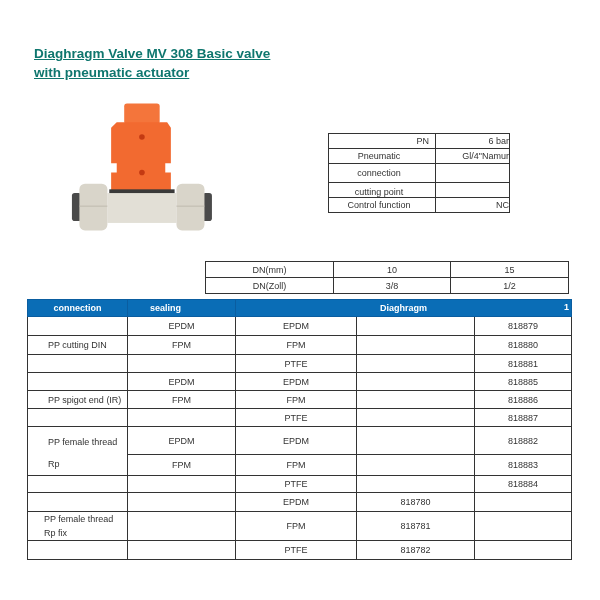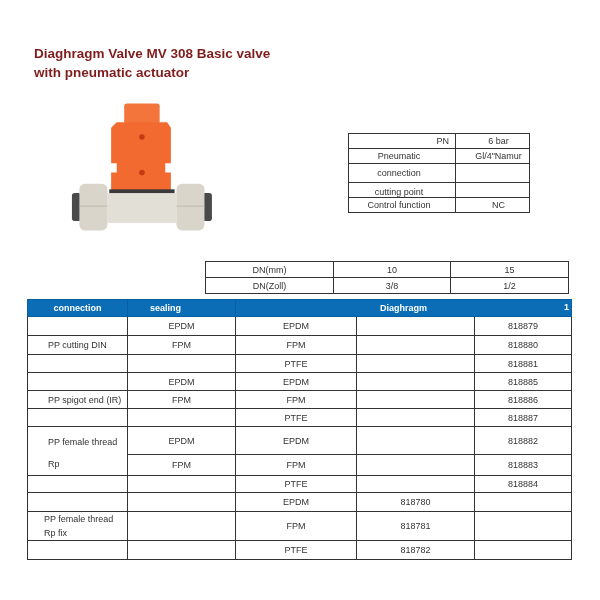--- a/index.html
+++ b/index.html
@@ -1,26 +1,26 @@
 <!DOCTYPE html>
 <html><head>
 <meta charset="utf-8">
 <style>
   html, body { margin:0; padding:0; background:#ffffff; }
   body { width:600px; height:600px; position:relative; overflow:hidden;
          font-family:"Liberation Sans", sans-serif; color:#222; }
   .title { position:absolute; left:34px; top:44px; font-size:13.5px; font-weight:bold;
-           line-height:19px; color:#7f1d1d; }
+           line-height:19px; color:#0f766e;text-decoration:underline; }
   .product { position:absolute; left:66px; top:96px; width:150px; height:140px; }
   table { border-collapse:collapse; position:absolute; }
   td { border:1px solid #333; font-size:9px; padding:0; color:#333; }
-  .spec { left:348px; top:133px; width:182px; }
+  .spec { left:328px; top:133px; width:182px; }
   .spec td { height:14px; }
   .spec td.k { width:100px; text-align:right; padding-right:6px; }
-  .spec td.v { padding-left:12px; text-align:center; }
+  .spec td.v { padding-left:12px; text-align:right; }
   .dn { left:205px; top:261px; width:364px; }
   .dn td { text-align:center; height:15px; }
   .main { left:27px; top:299px; width:545px; }
   .main td { text-align:center; }
   .main .hdr td { background:#0a6db6; color:#fff; font-weight:bold; height:16px; border:1px solid #0a5da0; }
   .main td.conn { text-align:left; padding-left:20px; }
 </style>
 </head>
 <body>
 

